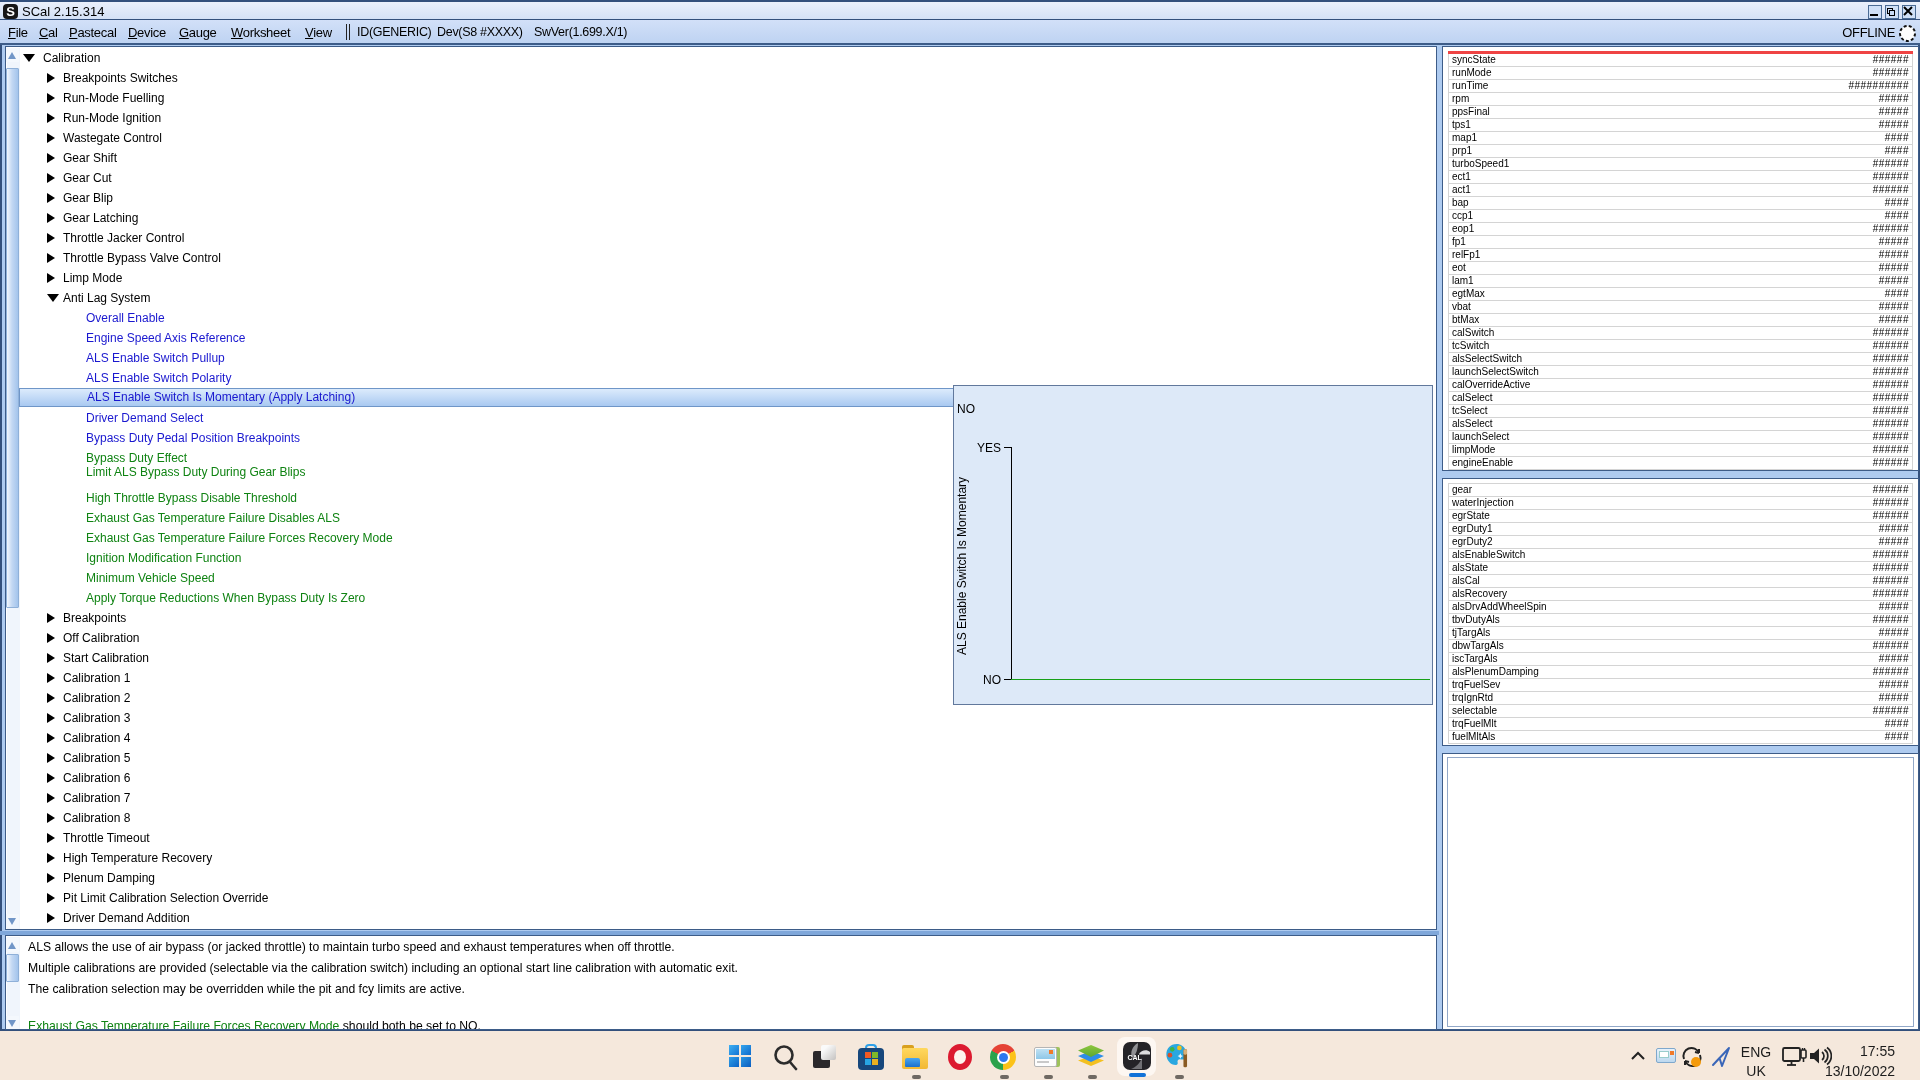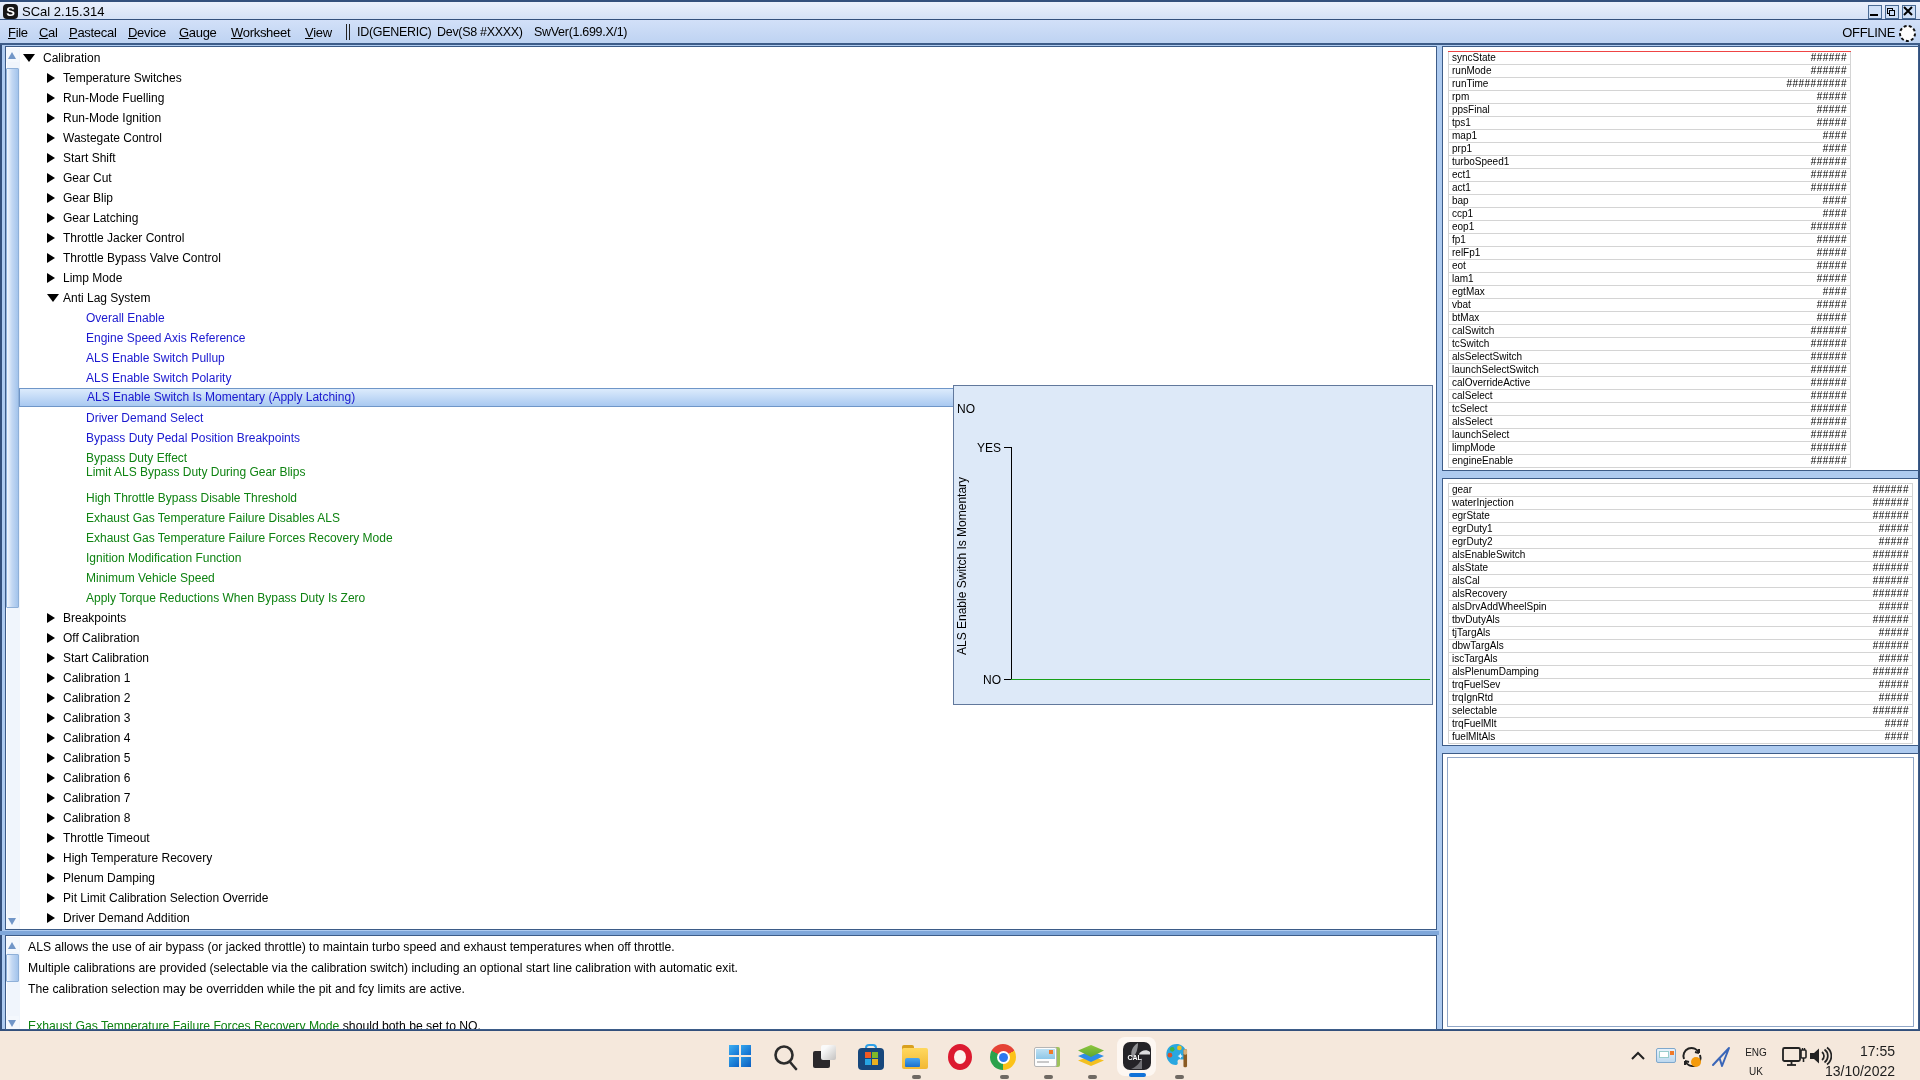--- a/index.html
+++ b/index.html
@@ -75,29 +75,29 @@
 <div class="sbtn" style="top:1px">
       <div class="sarr-u"></div>
     </div>
 <div class="sthumb" style="top:21px;height:540px"></div>
 <div class="sbtn" style="top:867px">
       <div class="sarr-d"></div>
     </div>
 <div class="tri-d" style="left:17px;top:7px"></div>
 <div class="trow" style="left:37px;top:1px">Calibration</div>
 <div class="tri-r" style="left:41px;top:26px"></div>
-<div class="trow" style="left:57px;top:21px">Temperature Switches</div>
+<div class="trow" style="left:57px;top:21px">Breakpoints Switches</div>
 <div class="tri-r" style="left:41px;top:46px"></div>
 <div class="trow" style="left:57px;top:41px">Run-Mode Fuelling</div>
 <div class="tri-r" style="left:41px;top:66px"></div>
 <div class="trow" style="left:57px;top:61px">Run-Mode Ignition</div>
 <div class="tri-r" style="left:41px;top:86px"></div>
 <div class="trow" style="left:57px;top:81px">Wastegate Control</div>
 <div class="tri-r" style="left:41px;top:106px"></div>
-<div class="trow" style="left:57px;top:101px">Start Shift</div>
+<div class="trow" style="left:57px;top:101px">Gear Shift</div>
 <div class="tri-r" style="left:41px;top:126px"></div>
 <div class="trow" style="left:57px;top:121px">Gear Cut</div>
 <div class="tri-r" style="left:41px;top:146px"></div>
 <div class="trow" style="left:57px;top:141px">Gear Blip</div>
 <div class="tri-r" style="left:41px;top:166px"></div>
 <div class="trow" style="left:57px;top:161px">Gear Latching</div>
 <div class="tri-r" style="left:41px;top:186px"></div>
 <div class="trow" style="left:57px;top:181px">Throttle Jacker Control</div>
 <div class="tri-r" style="left:41px;top:206px"></div>
 <div class="trow" style="left:57px;top:201px">Throttle Bypass Valve Control</div>
@@ -171,21 +171,21 @@
  <div style="position:absolute;left:3px;top:16px;font-size:12px">NO</div>
  <div style="position:absolute;left:57px;top:61px;width:1px;height:233px;background:#000"></div>
  <div style="position:absolute;left:50px;top:61px;width:7px;height:1px;background:#000"></div>
  <div style="position:absolute;left:50px;top:293px;width:7px;height:1px;background:#000"></div>
  <div style="position:absolute;left:14px;top:55px;width:33px;text-align:right;font-size:12px">YES</div>
  <div style="position:absolute;left:14px;top:287px;width:33px;text-align:right;font-size:12px">NO</div>
  <div style="position:absolute;left:57px;top:293px;width:419px;height:1px;background:#17a017"></div>
  <div style="position:absolute;left:1px;top:70px;width:18px;height:220px;writing-mode:vertical-rl;transform:rotate(180deg);font-size:12px;text-align:center">ALS Enable Switch Is Momentary</div>
 </div>
 <div class="rpanel" style="top:46px;height:425px">
-    <div style="position:absolute;left:5px;top:4px;width:403px;border-top:1px solid #ef4444">
+    <div style="position:absolute;left:5px;top:4px;width:465px;border-top:3px solid #ef4444">
       <div class="rrow">
         <span class="nm">syncState</span>
         <span class="vl">######</span>
       </div>
       <div class="rrow">
         <span class="nm">runMode</span>
         <span class="vl">######</span>
       </div>
       <div class="rrow">
         <span class="nm">runTime</span>
@@ -492,21 +492,21 @@
 <svg class="trayico" style="left:1680px;top:1045px" width="24" height="24" viewBox="0 0 24 24">
 <path d="M4,14 A8,8 0 0 1 19,8" fill="none" stroke="#222" stroke-width="2"></path>
 <path d="M19,8 l-4,-1 m4,1 l0,-4" stroke="#222" stroke-width="2" fill="none"></path>
 <path d="M20,10 A8,8 0 0 1 5,16" fill="none" stroke="#222" stroke-width="2"></path>
 <path d="M5,16 l4,1 m-4,-1 l0,4" stroke="#222" stroke-width="2" fill="none"></path>
 <circle cx="16" cy="17" r="5" fill="#f49a0c"></circle>
 </svg>
 <svg class="trayico" style="left:1710px;top:1045px" width="22" height="24" viewBox="0 0 22 24">
 <path d="M3,20 L19,3 L12,21 L9.5,13 Z" fill="none" stroke="#3a66b8" stroke-width="2" stroke-linejoin="round"></path>
 </svg>
-<div class="trayico" style="left:1738px;top:1043px;width:36px;text-align:center;font-size:10px;color:#1c1c1c;line-height:19px">ENG<br>UK</div>
+<div class="trayico" style="left:1738px;top:1043px;width:36px;text-align:center;font-size:14px;color:#1c1c1c;line-height:19px">ENG<br>UK</div>
 <svg class="trayico" style="left:1782px;top:1046px" width="26" height="22" viewBox="0 0 26 22">
 <rect x="1" y="2" width="17" height="13" rx="1.5" fill="none" stroke="#222" stroke-width="1.8"></rect>
 <line x1="5" y1="19" x2="14" y2="19" stroke="#222" stroke-width="1.8"></line>
 <line x1="9.5" y1="15" x2="9.5" y2="19" stroke="#222" stroke-width="1.8"></line>
 <rect x="19" y="4" width="5" height="8" rx="1" fill="none" stroke="#222" stroke-width="1.6"></rect>
 <line x1="20.5" y1="2" x2="20.5" y2="4" stroke="#222" stroke-width="1.4"></line>
 <line x1="22.5" y1="2" x2="22.5" y2="4" stroke="#222" stroke-width="1.4"></line>
 <line x1="21.5" y1="12" x2="21.5" y2="16" stroke="#222" stroke-width="1.6"></line>
 </svg>
 <svg class="trayico" style="left:1808px;top:1046px" width="24" height="20" viewBox="0 0 24 20">

